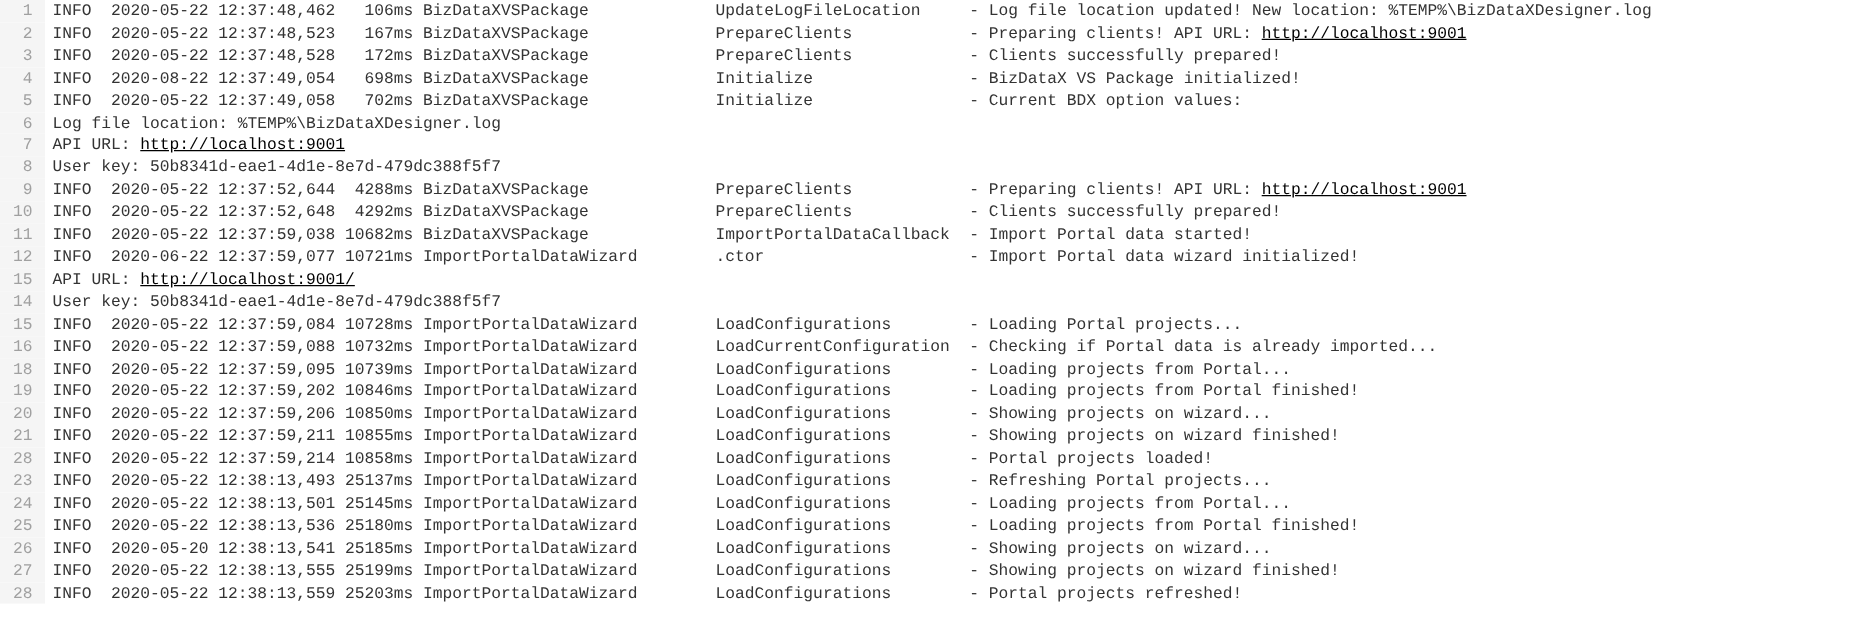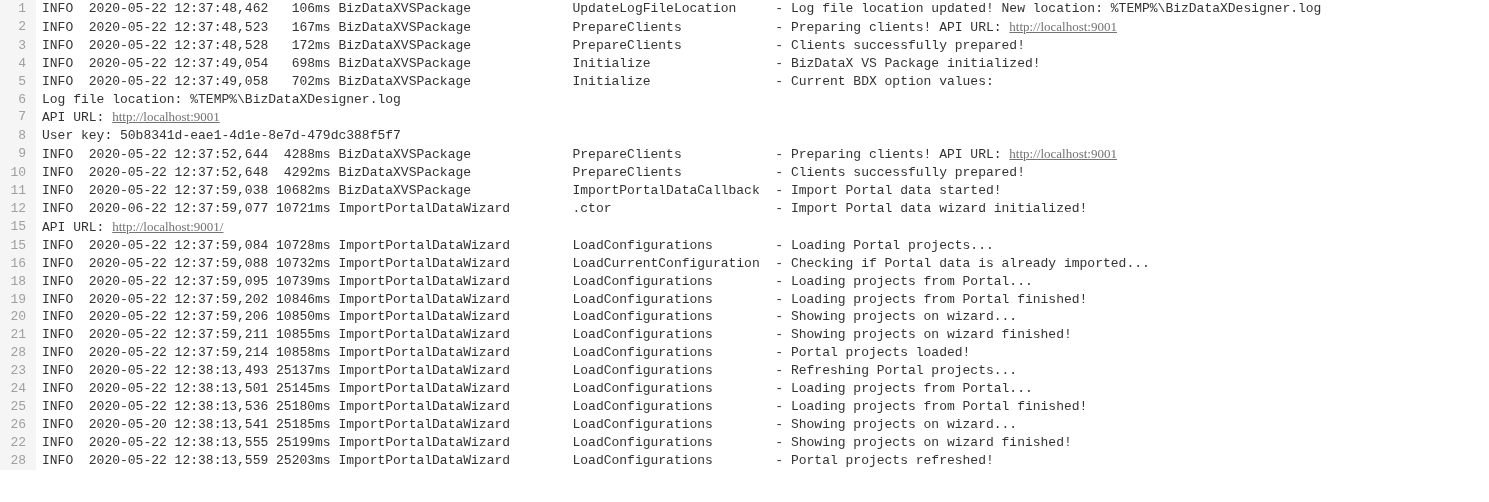--- a/index.html
+++ b/index.html
@@ -33,44 +33,43 @@
       user-select: none;
       vertical-align: top;
     }
     .log-line {
       display: table-cell;
       padding-left: 6px;
       white-space: pre;
       vertical-align: top;
     }
     a.log-link {
-      color: #737373;
+      color: #000000;
       text-decoration: underline;
-      font-family: Liberation Serif, serif;
     }
   </style>
 </head>
 <body>
 
 <div class="log-container" id="log-container">
     <div class="log-row">
       <div class="line-num">1</div>
       <div class="log-line"><span>INFO  2020-05-22 12:37:48,462   106ms BizDataXVSPackage             UpdateLogFileLocation     - Log file location updated! New location: %TEMP%\BizDataXDesigner.log</span></div>
     </div>
     <div class="log-row">
       <div class="line-num">2</div>
       <div class="log-line"><span>INFO  2020-05-22 12:37:48,523   167ms BizDataXVSPackage             PrepareClients            - Preparing clients! API URL: </span><a class="log-link" href="#">http://localhost:9001</a></div>
     </div>
     <div class="log-row">
       <div class="line-num">3</div>
       <div class="log-line"><span>INFO  2020-05-22 12:37:48,528   172ms BizDataXVSPackage             PrepareClients            - Clients successfully prepared!</span></div>
     </div>
     <div class="log-row">
       <div class="line-num">4</div>
-      <div class="log-line"><span>INFO  2020-05-22 12:37:49,054   698ms BizDataXVSPackage             Initialize                - BizDataX VS Package initialized!</span></div>
+      <div class="log-line"><span>INFO  2020-08-22 12:37:49,054   698ms BizDataXVSPackage             Initialize                - BizDataX VS Package initialized!</span></div>
     </div>
     <div class="log-row">
       <div class="line-num">5</div>
       <div class="log-line"><span>INFO  2020-05-22 12:37:49,058   702ms BizDataXVSPackage             Initialize                - Current BDX option values:</span></div>
     </div>
     <div class="log-row">
       <div class="line-num">6</div>
       <div class="log-line"><span>Log file location: %TEMP%\BizDataXDesigner.log</span></div>
     </div>
     <div class="log-row">
@@ -93,20 +92,24 @@
       <div class="line-num">11</div>
       <div class="log-line"><span>INFO  2020-05-22 12:37:59,038 10682ms BizDataXVSPackage             ImportPortalDataCallback  - Import Portal data started!</span></div>
     </div>
     <div class="log-row">
       <div class="line-num">12</div>
       <div class="log-line"><span>INFO  2020-06-22 12:37:59,077 10721ms ImportPortalDataWizard        .ctor                     - Import Portal data wizard initialized!</span></div>
     </div>
     <div class="log-row">
       <div class="line-num">15</div>
       <div class="log-line"><span>API URL: </span><a class="log-link" href="#">http://localhost:9001/</a></div>
+    </div>
+    <div class="log-row">
+      <div class="line-num">14</div>
+      <div class="log-line"><span>User key: 50b8341d-eae1-4d1e-8e7d-479dc388f5f7</span></div>
     </div>
     <div class="log-row">
       <div class="line-num">15</div>
       <div class="log-line"><span>INFO  2020-05-22 12:37:59,084 10728ms ImportPortalDataWizard        LoadConfigurations        - Loading Portal projects...</span></div>
     </div>
     <div class="log-row">
       <div class="line-num">16</div>
       <div class="log-line"><span>INFO  2020-05-22 12:37:59,088 10732ms ImportPortalDataWizard        LoadCurrentConfiguration  - Checking if Portal data is already imported...</span></div>
     </div>
     <div class="log-row">
@@ -139,20 +142,20 @@
     </div>
     <div class="log-row">
       <div class="line-num">25</div>
       <div class="log-line"><span>INFO  2020-05-22 12:38:13,536 25180ms ImportPortalDataWizard        LoadConfigurations        - Loading projects from Portal finished!</span></div>
     </div>
     <div class="log-row">
       <div class="line-num">26</div>
       <div class="log-line"><span>INFO  2020-05-20 12:38:13,541 25185ms ImportPortalDataWizard        LoadConfigurations        - Showing projects on wizard...</span></div>
     </div>
     <div class="log-row">
-      <div class="line-num">22</div>
+      <div class="line-num">27</div>
       <div class="log-line"><span>INFO  2020-05-22 12:38:13,555 25199ms ImportPortalDataWizard        LoadConfigurations        - Showing projects on wizard finished!</span></div>
     </div>
     <div class="log-row">
       <div class="line-num">28</div>
       <div class="log-line"><span>INFO  2020-05-22 12:38:13,559 25203ms ImportPortalDataWizard        LoadConfigurations        - Portal projects refreshed!</span></div>
     </div>
   </div>
 
 </body></html>

